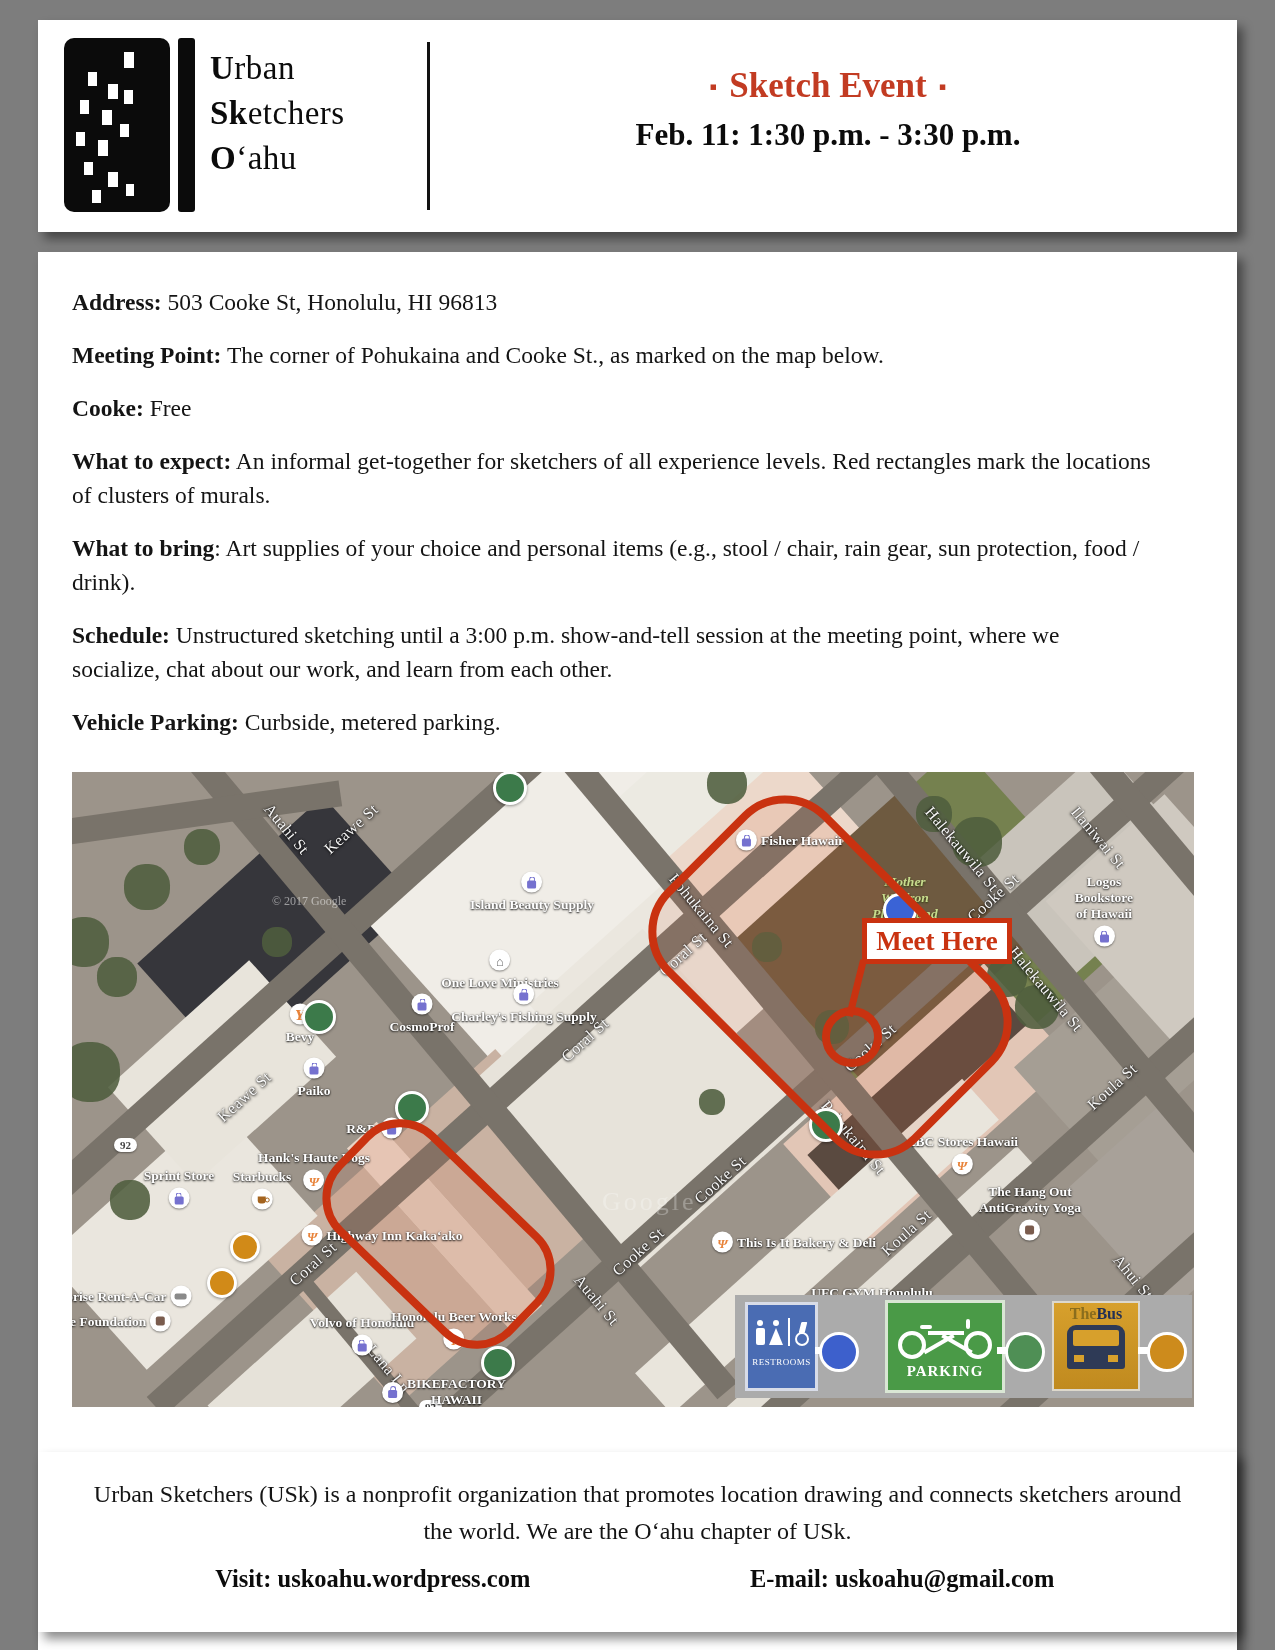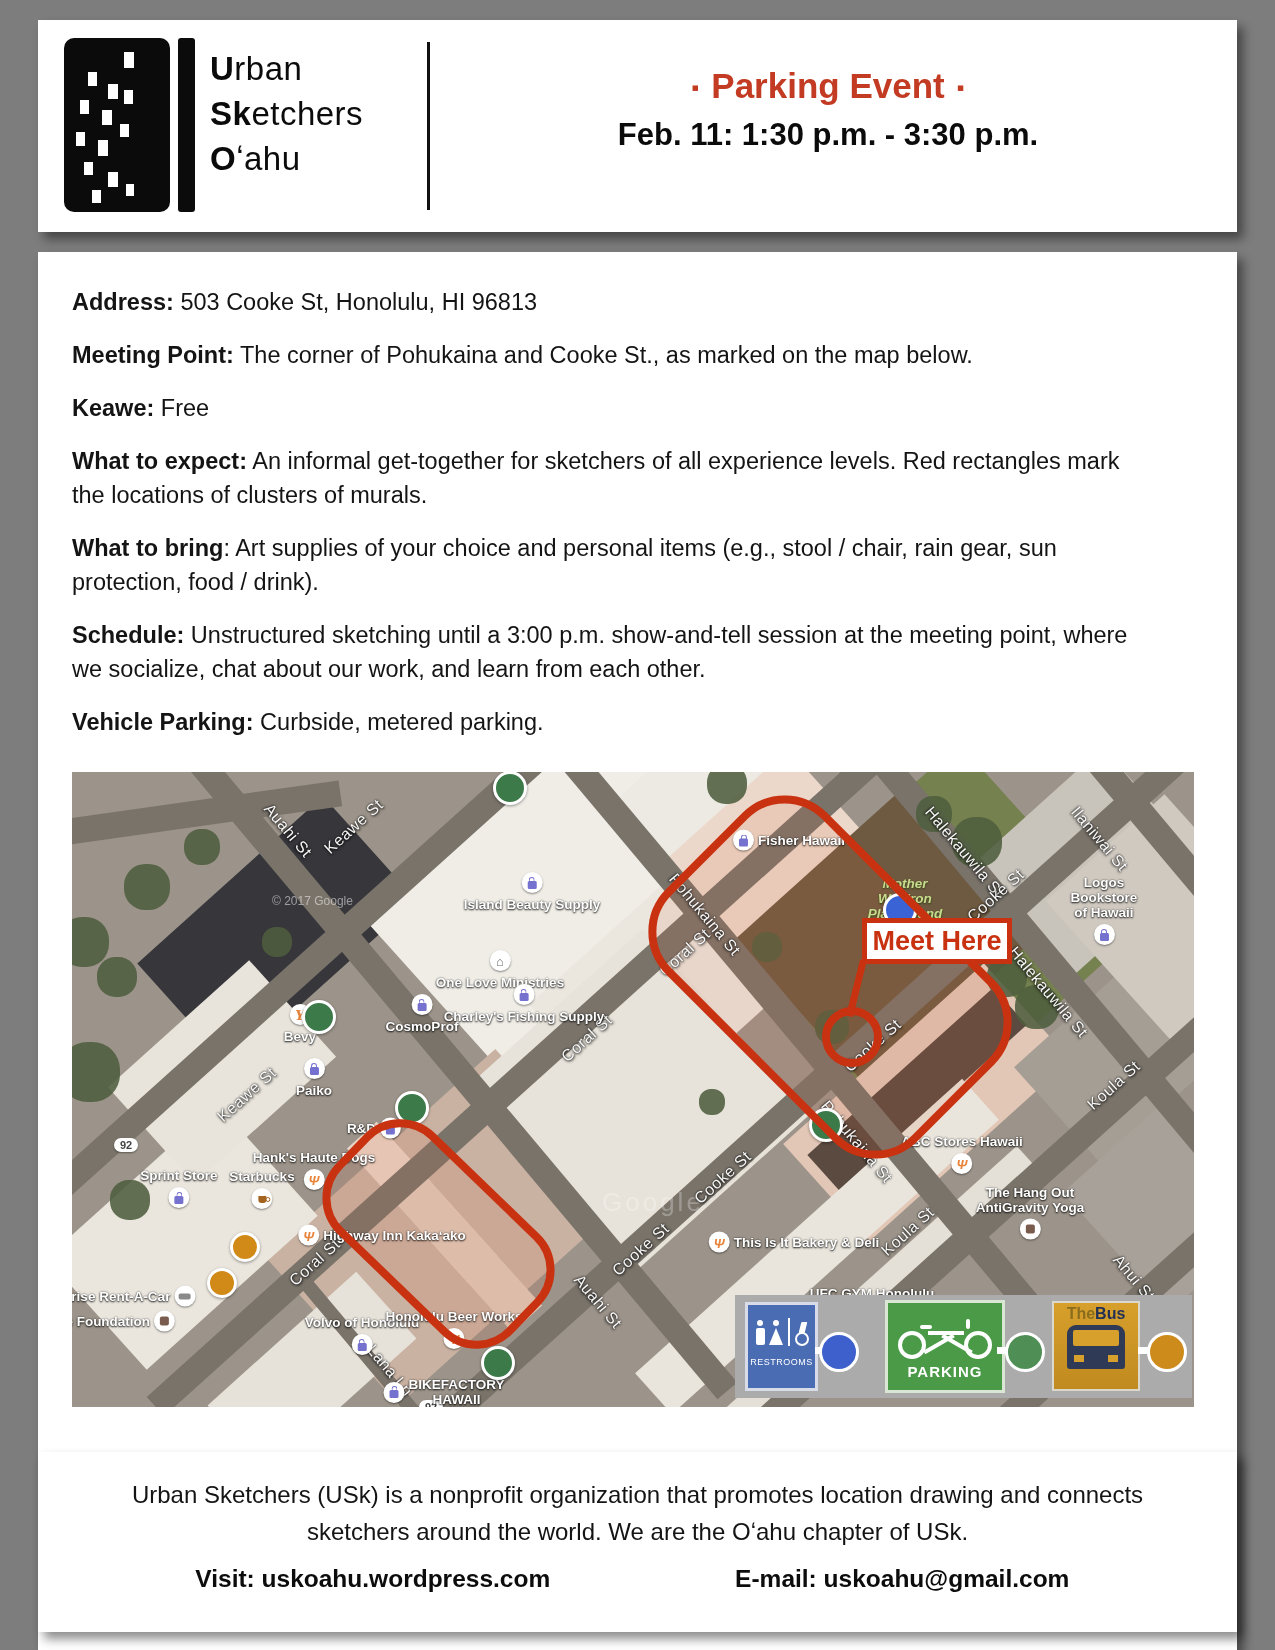--- a/index.html
+++ b/index.html
@@ -1,18 +1,18 @@
 <!DOCTYPE html>
 <html><head>
 <meta charset="utf-8">
 <style>
   html,body{margin:0;padding:0;}
   body{font-family:"Liberation Sans",sans-serif;background:#7d7d7d;}
   .page{position:relative;width:1275px;height:1650px;background:#7d7d7d;overflow:hidden;}
-  .card{position:absolute;left:38px;width:1199px;background:#ffffff;box-shadow:6px 7px 10px rgba(0,0,0,.45);}
+  .card{position:absolute;left:38px;width:1199px;background:#ffffff;box-shadow:6px 7px 10px rgba(0,0,0,.45);font-family:Liberation Serif, serif;}
   
   .card-header{top:20px;height:212px;}
   .logo-mark{position:absolute;left:26px;top:18px;width:106px;height:174px;background:#0b0b0b;border-radius:10px;}
   .logo-mark .dot{position:absolute;background:#ffffff;}
   .logo-bar{position:absolute;left:140px;top:18px;width:17px;height:174px;background:#0b0b0b;border-radius:3px;}
   .org{position:absolute;left:172px;top:26px;font-size:33px;line-height:45px;color:#0b0b0b;letter-spacing:.5px;}
   .org b{font-weight:700;}
   .hdr-divider{position:absolute;left:389px;top:22px;width:3px;height:168px;background:#111;}
   .event-block{position:absolute;left:400px;width:780px;top:46px;text-align:center;}
   .event-line1{font-size:35px;font-weight:700;margin-bottom:8px;}
@@ -123,34 +123,34 @@
 
         <div class="org-line"><b>U</b><span>rban</span></div>
 
         <div class="org-line"><b>Sk</b><span>etchers</span></div>
 
         <div class="org-line"><b>O</b><span>ʻahu</span></div>
       </div>
     <div class="hdr-divider"></div>
     <div class="event-block">
       <div class="event-line1" style="color:#c23b22">
-        <span class="sq">▪</span><span>Parking Event</span><span class="sq">▪</span>
+        <span class="sq">▪</span><span>Sketch Event</span><span class="sq">▪</span>
       </div>
       <div class="event-line3">Feb. 11: 1:30 p.m. - 3:30 p.m.</div>
     </div>
   </div>
 
   <div class="card card-body">
     <div class="details">
 
         <p class="para"><b>Address:</b><span> 503 Cooke St, Honolulu, HI 96813</span></p>
 
         <p class="para"><b>Meeting Point:</b><span> The corner of Pohukaina and Cooke St., as marked on the map below.</span></p>
 
-        <p class="para"><b>Keawe:</b><span> Free</span></p>
+        <p class="para"><b>Cooke:</b><span> Free</span></p>
 
         <p class="para"><b>What to expect:</b><span> An informal get-together for sketchers of all experience levels. Red rectangles mark the locations of clusters of murals.</span></p>
 
         <p class="para"><b>What to bring</b><span>: Art supplies of your choice and personal items (e.g., stool / chair, rain gear, sun protection, food / drink).</span></p>
 
         <p class="para"><b>Schedule:</b><span> Unstructured sketching until a 3:00 p.m. show-and-tell session at the meeting point, where we socialize, chat about our work, and learn from each other.</span></p>
 
         <p class="para"><b>Vehicle Parking:</b><span> Curbside, metered parking.</span></p>
       </div>
 

